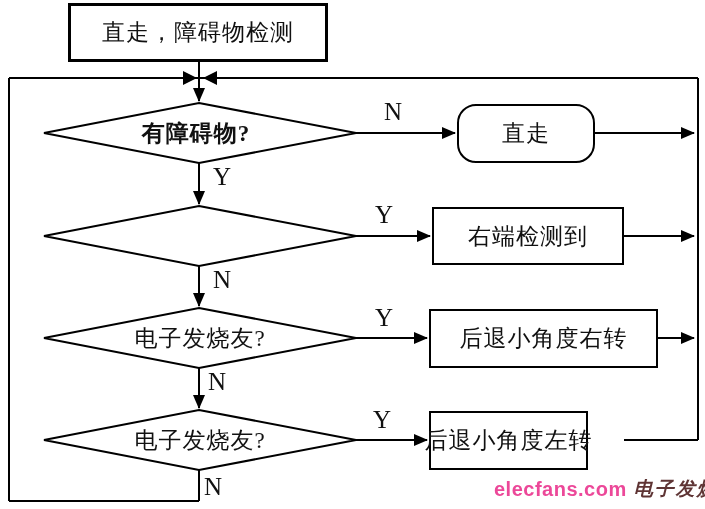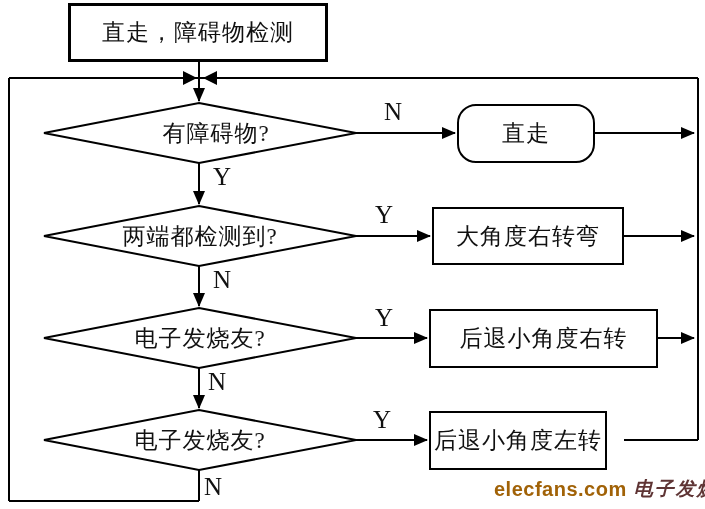--- a/index.html
+++ b/index.html
@@ -101,53 +101,50 @@
     <path d="M356 440 H427" fill="none" stroke="#000000" stroke-width="2" marker-end="url(#ah)"></path>
 
     <polygon points="183,71 197,78 183,85" fill="#000000"></polygon>
     <polygon points="217,71 203,78 217,85" fill="#000000"></polygon>
   </svg>
 
   <div class="node start-node" style="left:68px; top:3px; width:260px; height:59px;">
     <span>直走，障碍物检测</span>
   </div>
 
-  <div class="diamond-label" style="left:60px; top:103px; width:312px; height:60px;">
+  <div class="diamond-label" style="left:40px; top:103px; width:312px; height:60px;font-weight:bold;">
     <span>有障碍物?</span>
-  </div>
-  <div class="diamond-label" style="left:44px; top:206px; width:312px; height:60px;">
-    <span>两端都检测到?</span>
   </div>
   <div class="diamond-label" style="left:44px; top:308px; width:312px; height:60px;">
     <span>电子发烧友?</span>
   </div>
   <div class="diamond-label" style="left:44px; top:410px; width:312px; height:60px;">
     <span>电子发烧友?</span>
   </div>
 
   <div class="node" style="left:457px; top:104px; width:138px; height:59px;border-radius:19px;">
     <span>直走</span>
   </div>
   <div class="node" style="left:432px; top:207px; width:192px; height:58px;">
-    <span>大角度右转弯</span>
+    <span>右端检测到</span>
   </div>
   <div class="node" style="left:429px; top:309px; width:229px; height:59px;">
     <span>后退小角度右转</span>
   </div>
-  <div class="node" style="left:429px; top:411px; width:178px; height:59px;">
+  <div class="node" style="left:429px; top:411px; width:159px; height:59px;">
     <span>后退小角度左转</span>
   </div>
 
   <div class="branch-label" style="left:384px; top:98px;">N</div>
   <div class="branch-label" style="left:213px; top:163px;">Y</div>
   <div class="branch-label" style="left:375px; top:201px;">Y</div>
   <div class="branch-label" style="left:213px; top:266px;">N</div>
   <div class="branch-label" style="left:375px; top:304px;">Y</div>
   <div class="branch-label" style="left:208px; top:368px;">N</div>
   <div class="branch-label" style="left:373px; top:406px;">Y</div>
   <div class="branch-label" style="left:204px; top:473px;">N</div>
 
   <div class="watermark">
-    <span class="brand" style="color:#a16207;">elecfans.com</span>
+    <span class="brand" style="color:#ec4899;">elecfans.com</span>
     <span class="site-name" style="color:#5e3434;">电子发烧友</span>
   </div>
 
 </div>
 
 </body></html>

